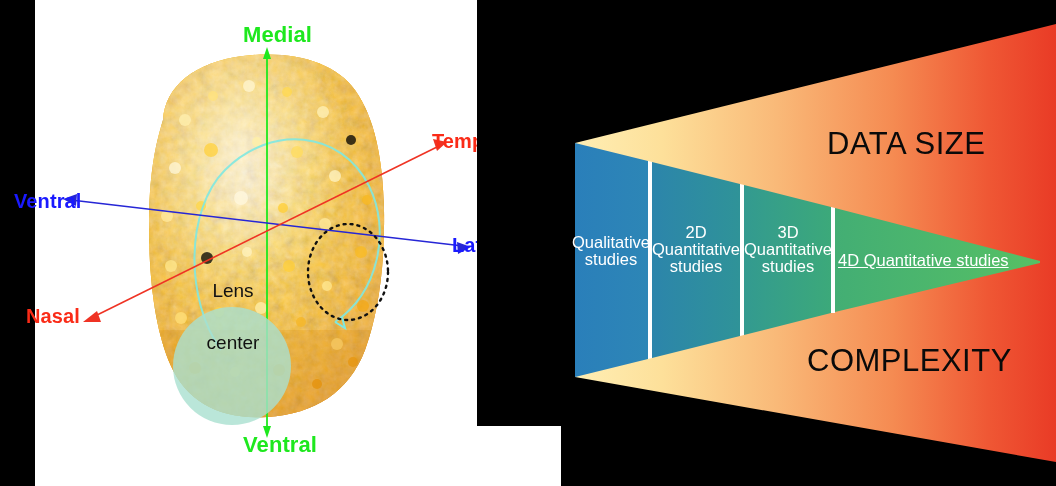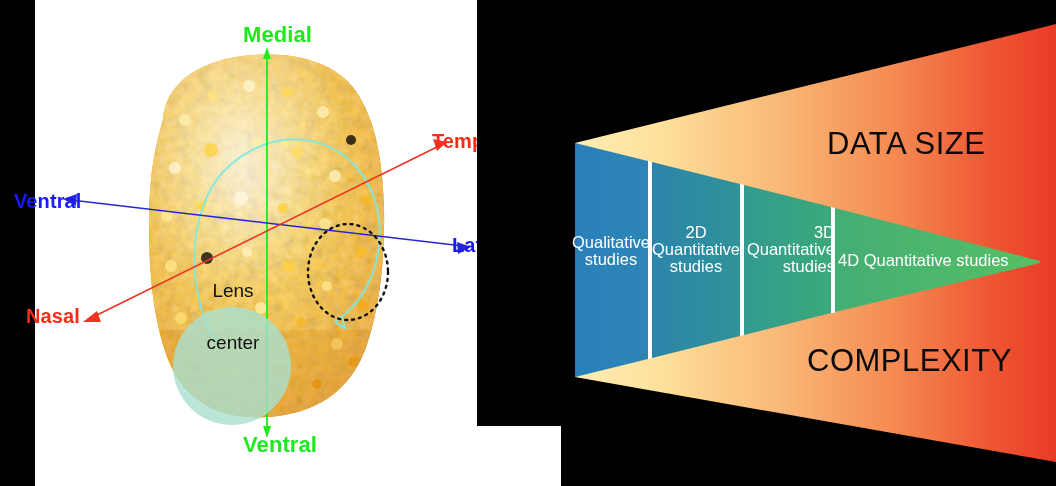--- a/index.html
+++ b/index.html
@@ -204,24 +204,24 @@
       <div>Qualitative</div>
       <div>studies</div>
     </div>
 
     <div class="seg-label" style="left:172px;top:224px;width:94px;">
       <div>2D</div>
       <div>Quantitative</div>
       <div>studies</div>
     </div>
 
-    <div class="seg-label" style="left:264px;top:224px;width:94px;text-align:right;">
+    <div class="seg-label" style="left:264px;top:224px;width:94px;">
       <div>3D</div>
       <div>Quantitative</div>
       <div>studies</div>
     </div>
 
-    <div class="seg-label" style="left:361px;top:252px;width:200px;text-align:left;">
+    <div class="seg-label" style="left:361px;top:252px;width:200px;text-align:left;text-decoration:underline;">
       <div>4D Quantitative studies</div>
     </div>
   </div>
 
 </div>
 
 </body></html>

